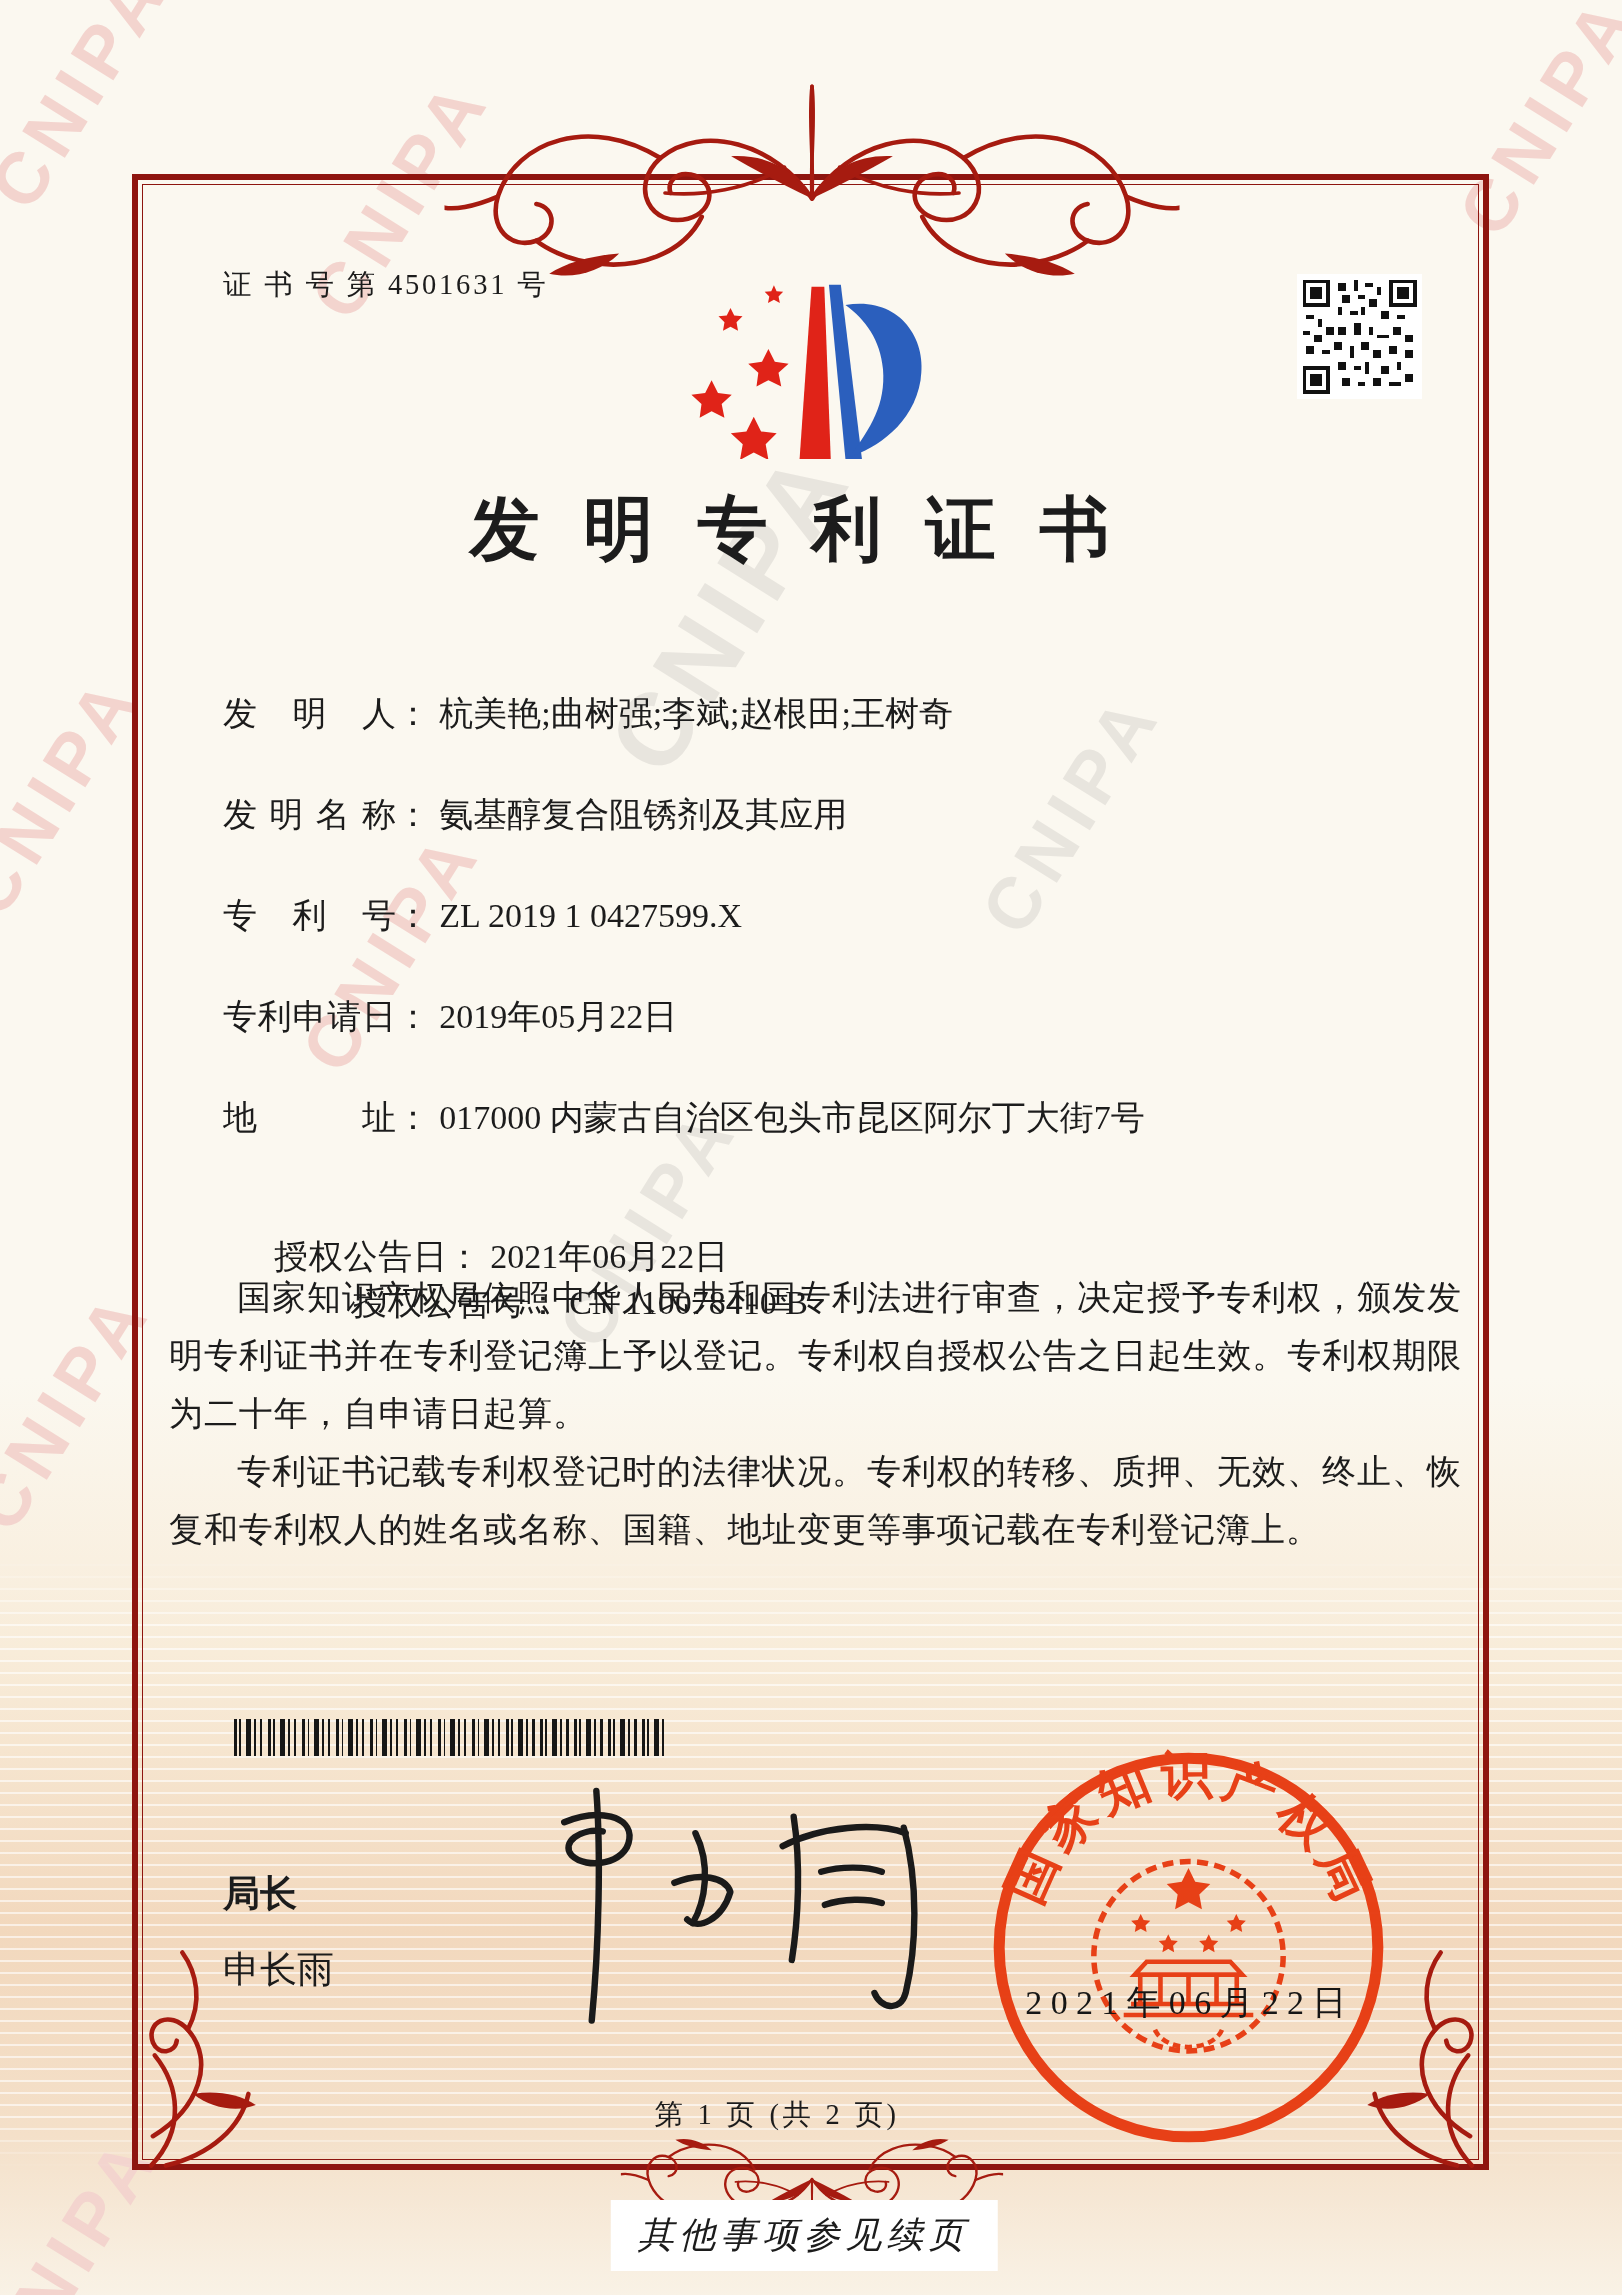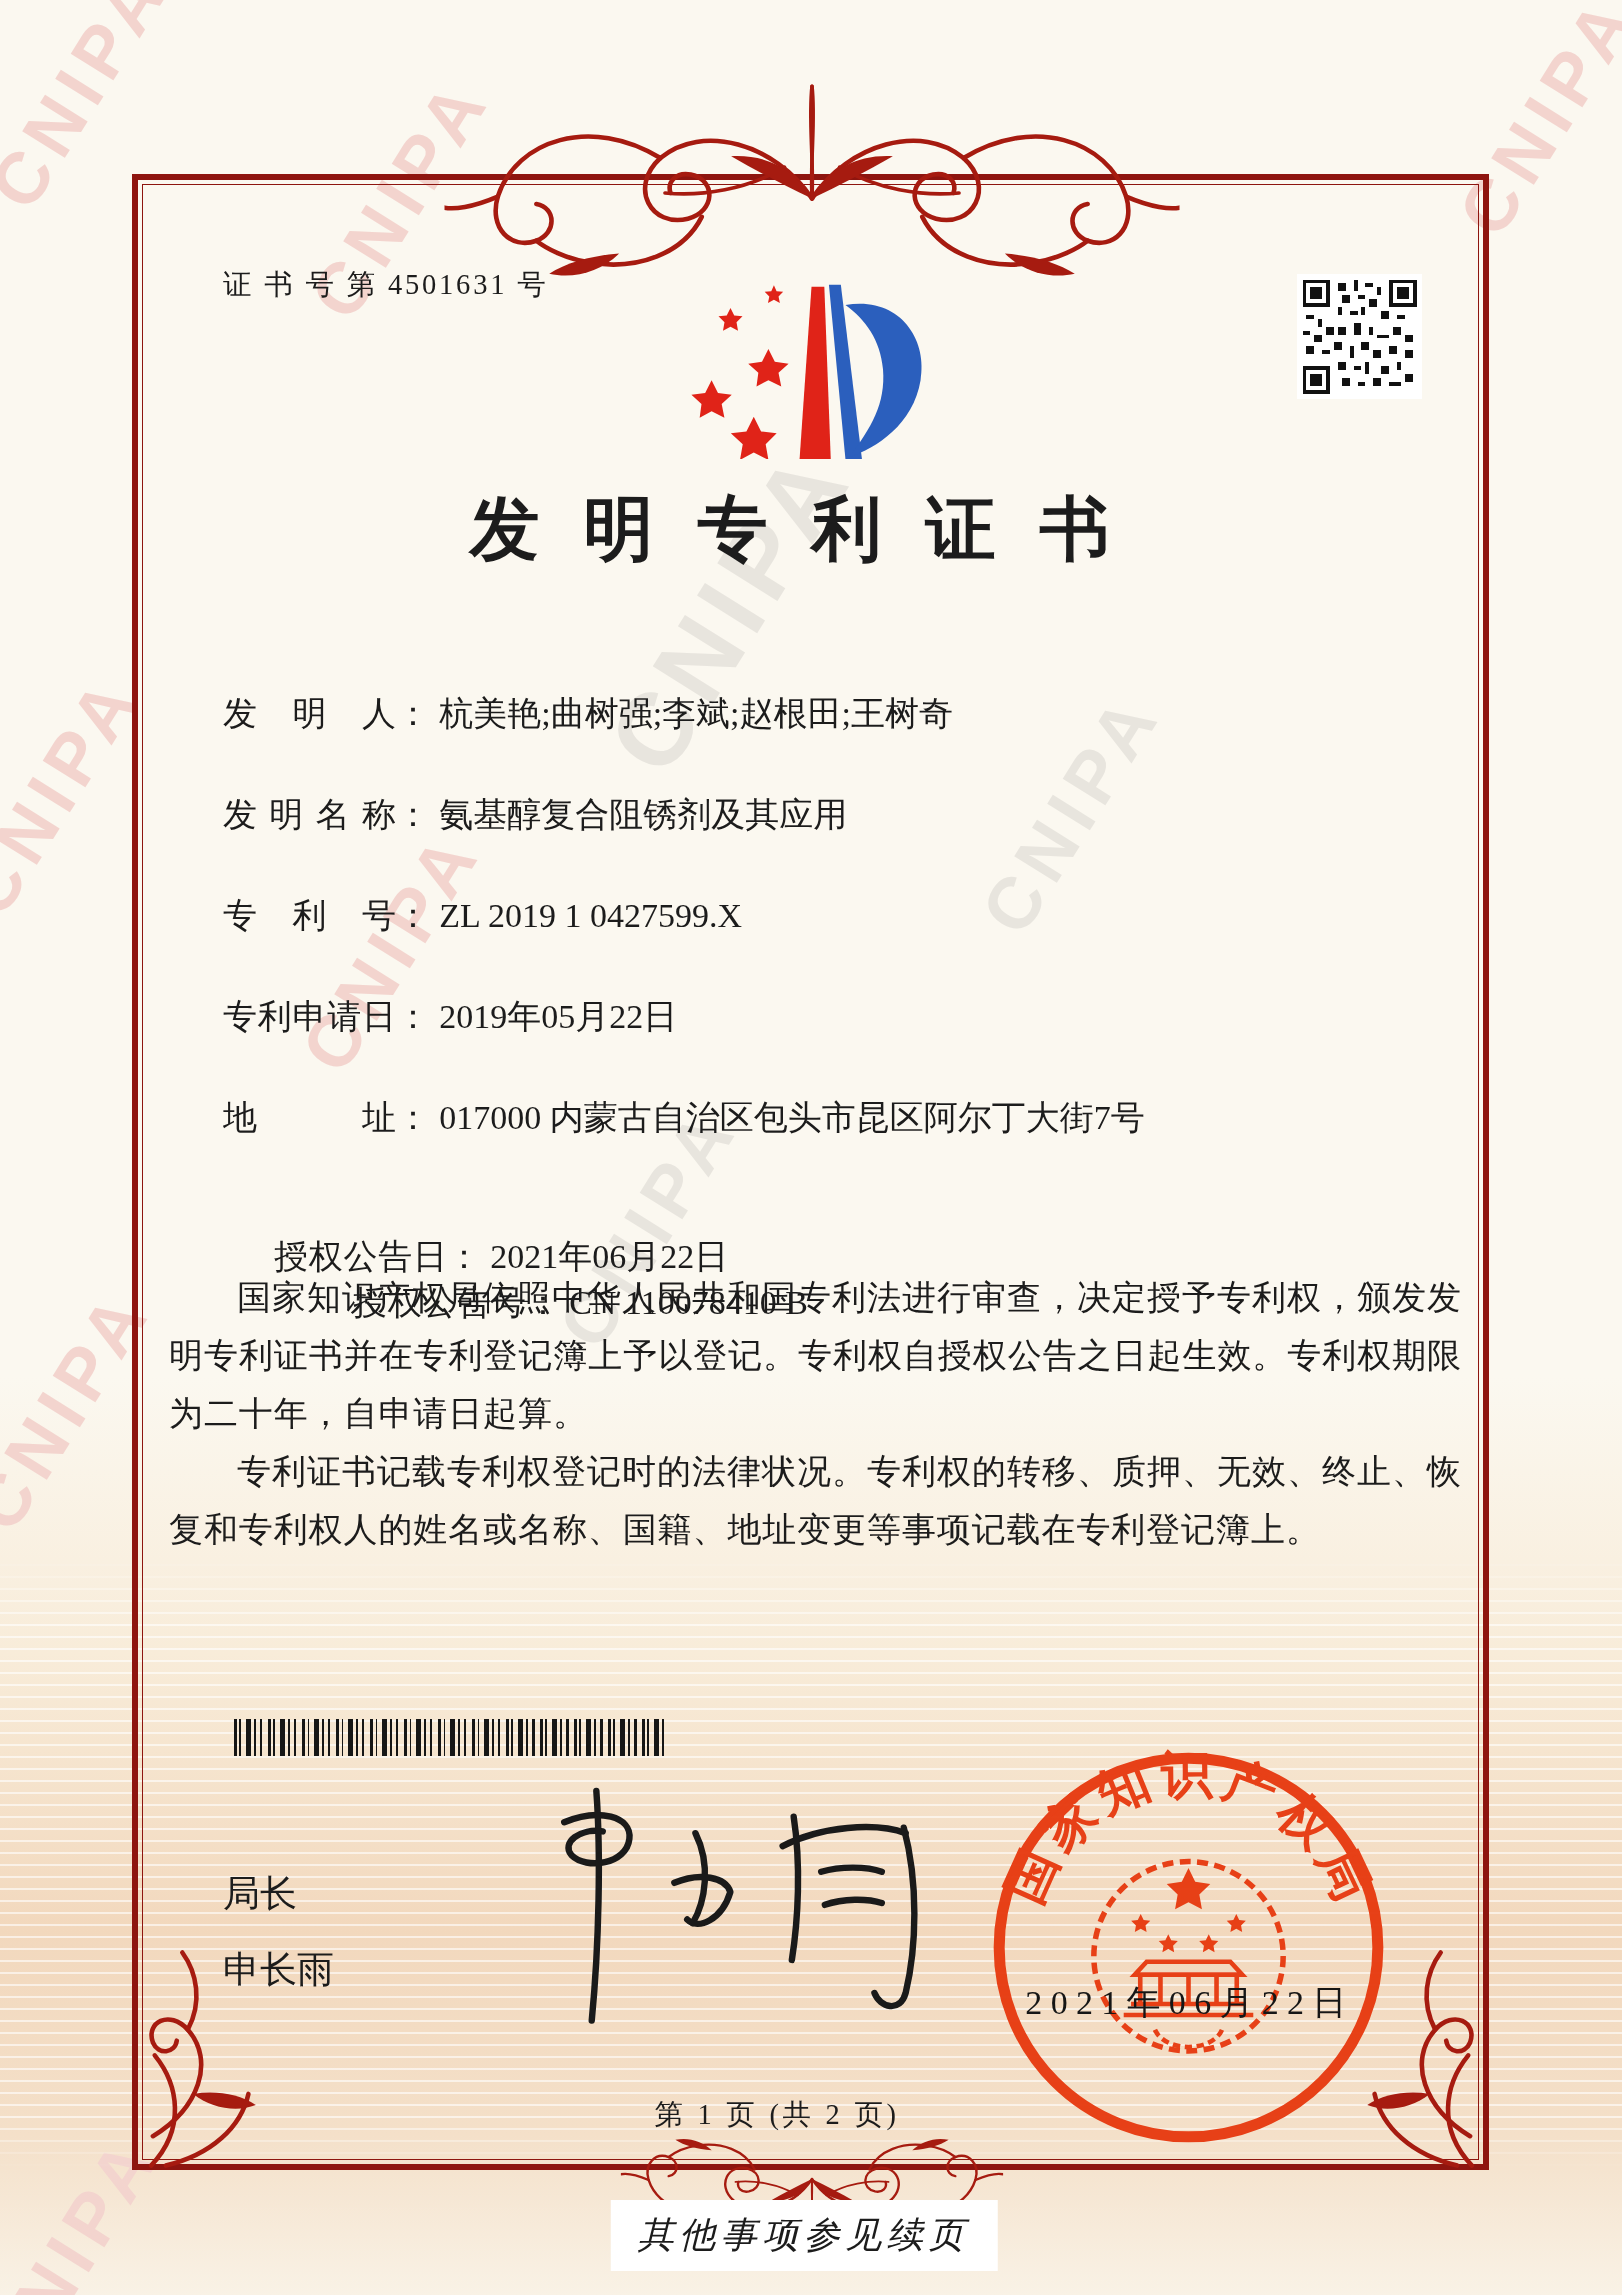--- a/index.html
+++ b/index.html
@@ -47,21 +47,21 @@
   .barcode{
     position:absolute; left:234px; top:1719px; width:433px; height:37px; z-index:4;
     background:repeating-linear-gradient(90deg,
       #161616 0 2.8px, transparent 2.8px 5.5px,
       #161616 5.5px 7.3px, transparent 7.3px 12px,
       #161616 12px 17.4px, transparent 17.4px 20px,
       #161616 20px 22px, transparent 22px 26px,
       #161616 26px 28.5px, transparent 28.5px 34px);
   }
   .director{position:absolute; left:223px; top:1869px; z-index:4; font-family:"Liberation Sans","DejaVu Sans",sans-serif; font-size:37px;}
-  .director .dt{margin-bottom:26px;}
+  .director .dt{margin-bottom:26px;font-weight:bold;}
   .sig{position:absolute; left:507px; top:1780px; z-index:4;}
   .seal{position:absolute; left:984px; top:1743px; z-index:5;}
   .seal-date{
     position:absolute; left:988px; top:1980px; width:404px; z-index:6; text-align:center;
     font-size:34px; letter-spacing:8.3px; color:#161616; white-space:nowrap;
   }
   .pageno{position:absolute; left:50%; transform:translateX(-64%); top:2096px; z-index:4; font-size:28.5px; letter-spacing:3.7px; white-space:pre;}
   .note{
     position:absolute; left:50%; transform:translateX(-52%); top:2200px; z-index:4;
     background:#ffffff; padding:11px 27.5px; font-size:36px; letter-spacing:5.5px; white-space:nowrap;font-style:italic;

